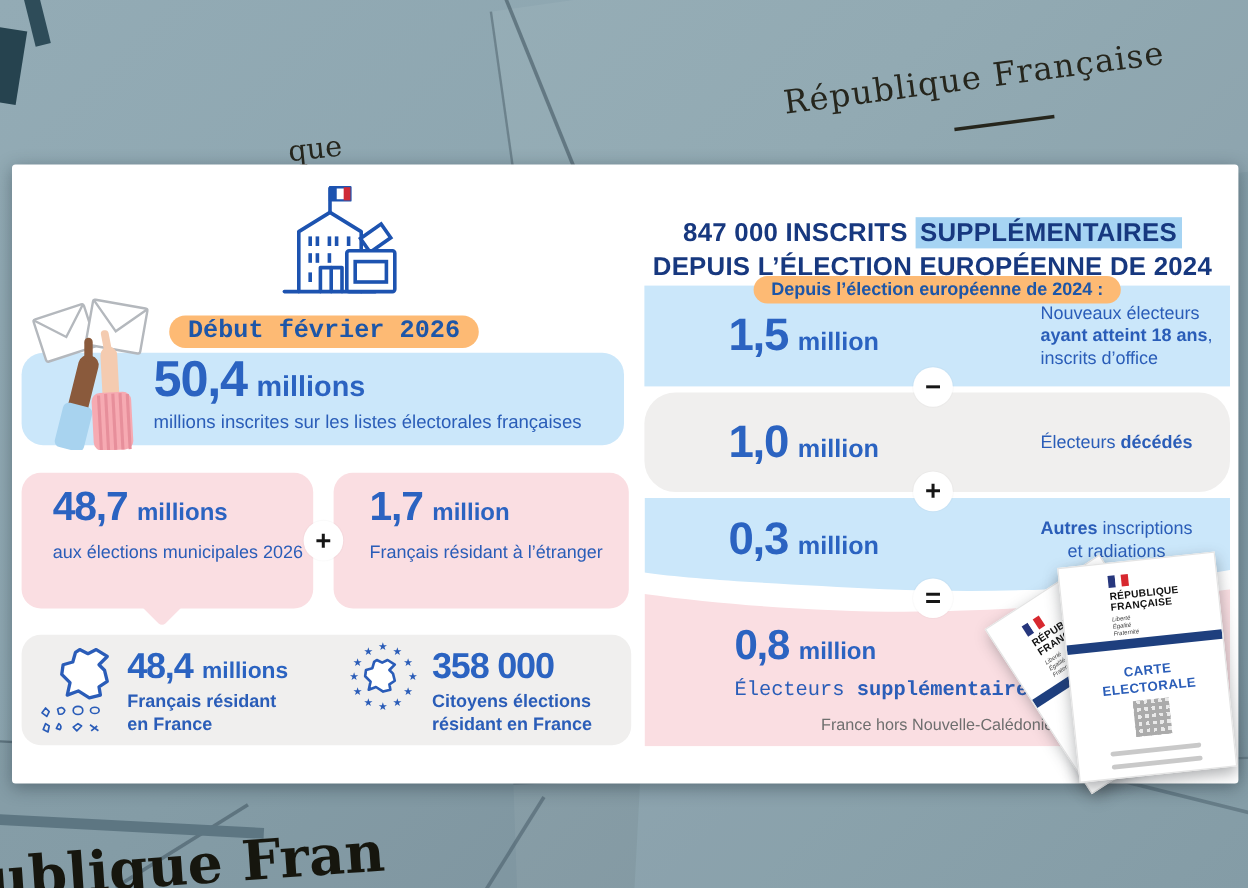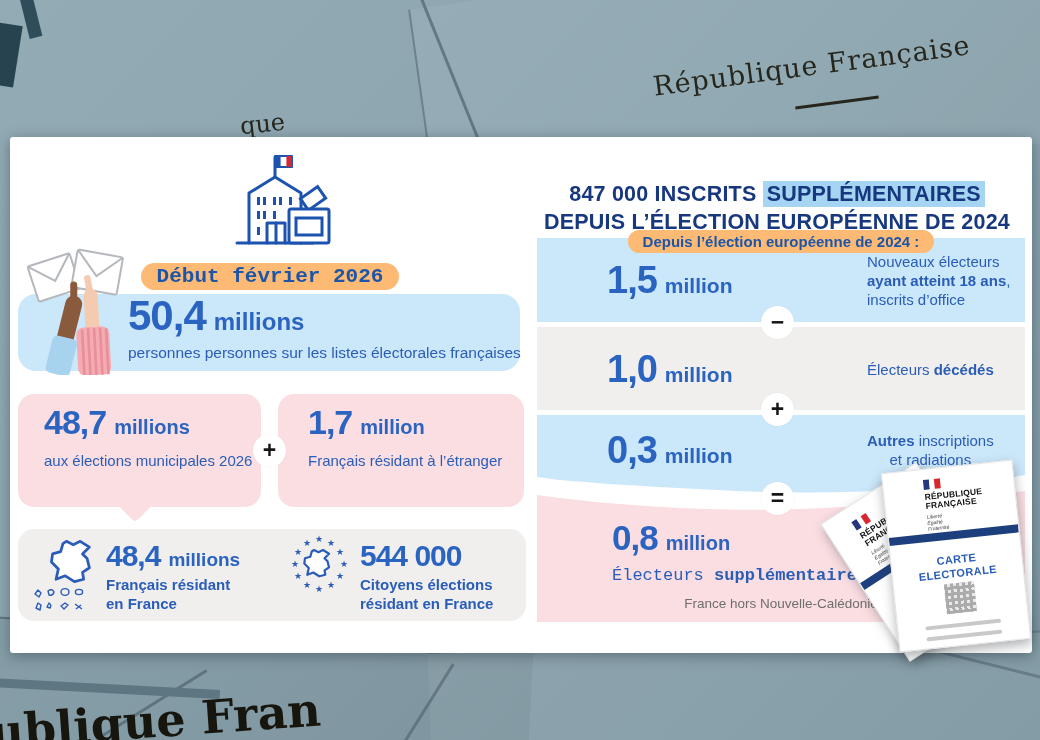--- a/index.html
+++ b/index.html
@@ -71,21 +71,21 @@
   #eu-map .star{position:absolute;font-size:9px;color:#2a5cb8;line-height:9px;}
   #eu-num{left:350px;top:402px;}
   #eu-num .val{font-size:30px;}
   #eu-cap{left:350px;top:438px;}
   .graycap{font-size:15px;color:var(--royal);line-height:19px;font-weight:600;}
   
   #rtitle{left:512px;top:24px;width:510px;text-align:center;font-size:21.5px;font-weight:800;color:var(--navy);line-height:28px;letter-spacing:.2px;margin-top:19px;}
   #rtitle .hl{background:var(--hl);padding:1px 4px;}
   .rrow{left:527px;width:488px;}
   #row1{top:101px;height:84px;background:var(--lblue);}
-  #row2{top:190px;height:83px;background:var(--lgray);}
+  #row2{top:190px;height:83px;background:var(--lgray);border-radius:26px;}
   #row3{top:278px;height:80px;background:var(--lblue);
     clip-path:path("M0 0 H488 V60 C400 76 300 80 200 76 C120 72 40 68 0 62 Z");text-align:center;}
   #row4{top:353px;height:132px;background:var(--pink);
     clip-path:path("M0 5 C80 16 180 22 260 19 C350 16 430 9 488 1 V132 H0 Z");}
   #rpill-wrap{left:527px;top:93px;width:488px;text-align:center;z-index:4;}
   #rpill-wrap .white-pill{font-size:15px;font-weight:800;color:#1d56a8;border-radius:13px;padding:3px 15px;}
   .row-num{position:absolute;left:70px;top:50%;transform:translateY(-50%);}
   .row-num .val{font-size:38px;}
   .row-num .unit{font-size:21px;font-weight:600;}
   .row-desc{position:absolute;left:330px;top:50%;transform:translateY(-50%);font-size:15px;color:var(--royal);line-height:19px;}
@@ -205,21 +205,21 @@
 
     <div class="abs" id="date-pill-wrap">
       <span class="white-pill">Début février 2026</span>
     </div>
 
     <div class="abs" id="bluebox"></div>
     <div class="abs numrow" id="total-numrow">
       <span class="val">50,4</span>
       <span class="unit">millions</span>
     </div>
-    <div class="abs" id="total-caption">personnes personnes sur les listes électorales françaises</div>
+    <div class="abs" id="total-caption">millions inscrites sur les listes électorales françaises</div>
 
     <div class="abs pinkbox" id="pink1"></div>
     <div class="abs" id="pink1-tail"></div>
     <div class="abs numrow pbox-num" id="pink1-num" style="left:34px;top:266px;">
       <span class="val">48,7</span>
       <span class="unit">millions</span>
     </div>
     <div class="abs pbox-cap" id="pink1-cap" style="left:34px;top:314px;">
       <div>aux élections municipales 2026</div>
     </div>
@@ -268,21 +268,21 @@
       <span class="star" style="left:4px;top:11px;">★</span>
       <span class="star" style="left:13px;top:2px;">★</span>
       <span class="star" style="left:25px;top:-2px;">★</span>
       <span class="star" style="left:37px;top:2px;">★</span>
       <span class="star" style="left:46px;top:11px;">★</span>
       <svg width="60" height="60" viewBox="0 0 60 60">
         <path d="M24 13 L28.5 15.2 L33 13 L39 16.8 L34.5 21.3 L37.5 24.3 L39 30.3 L34.5 33.3 L35.3 37.8 L29.3 39.3 L23.3 35.5 L17.3 37.8 L18.8 31 L14.3 26.5 L15 21.3 L20.3 19.8 L21.8 14.5 Z" fill="#fff" stroke="#2a5cb8" stroke-width="2.2" stroke-linejoin="round"></path>
       </svg>
     </div>
     <div class="abs numrow" id="eu-num">
-      <span class="val">544 000</span>
+      <span class="val">358 000</span>
     </div>
     <div class="abs graycap" id="eu-cap">
       <div>Citoyens élections</div>
       <div>résidant en France</div>
     </div>
 
     <div class="abs" id="rtitle">
       <span>847 000 INSCRITS </span><span class="hl">SUPPLÉMENTAIRES</span><br>
       <span>DEPUIS L’ÉLECTION EUROPÉENNE DE 2024</span>
     </div>

